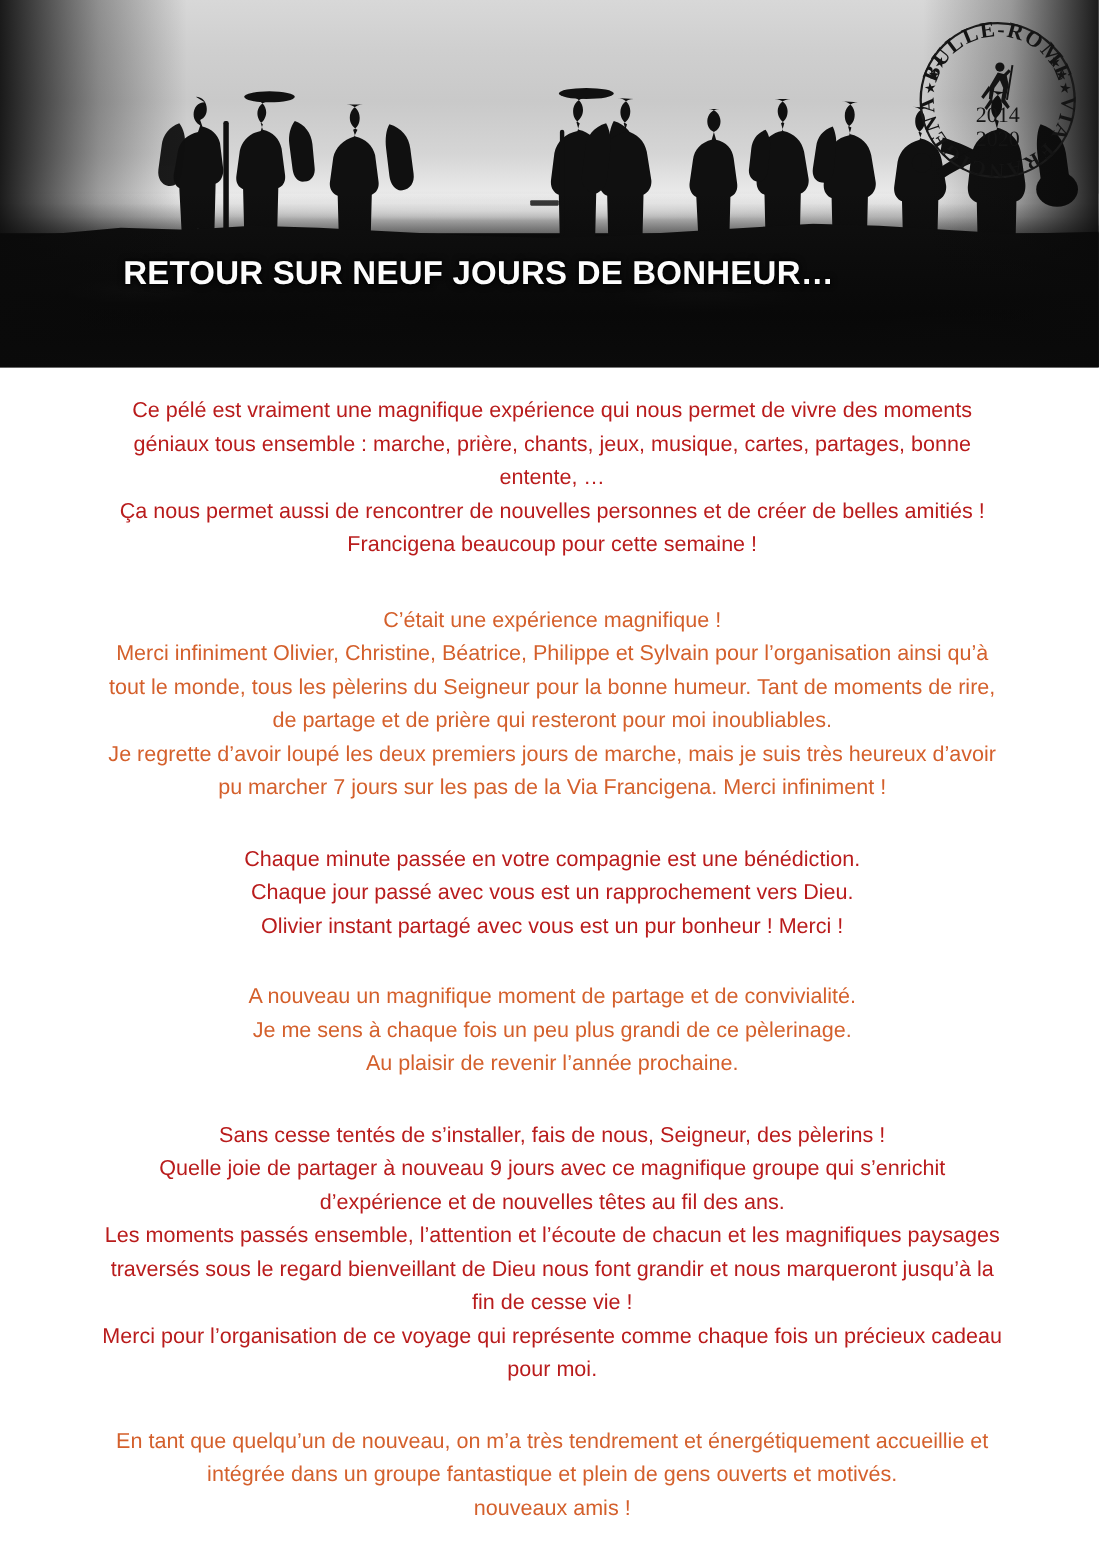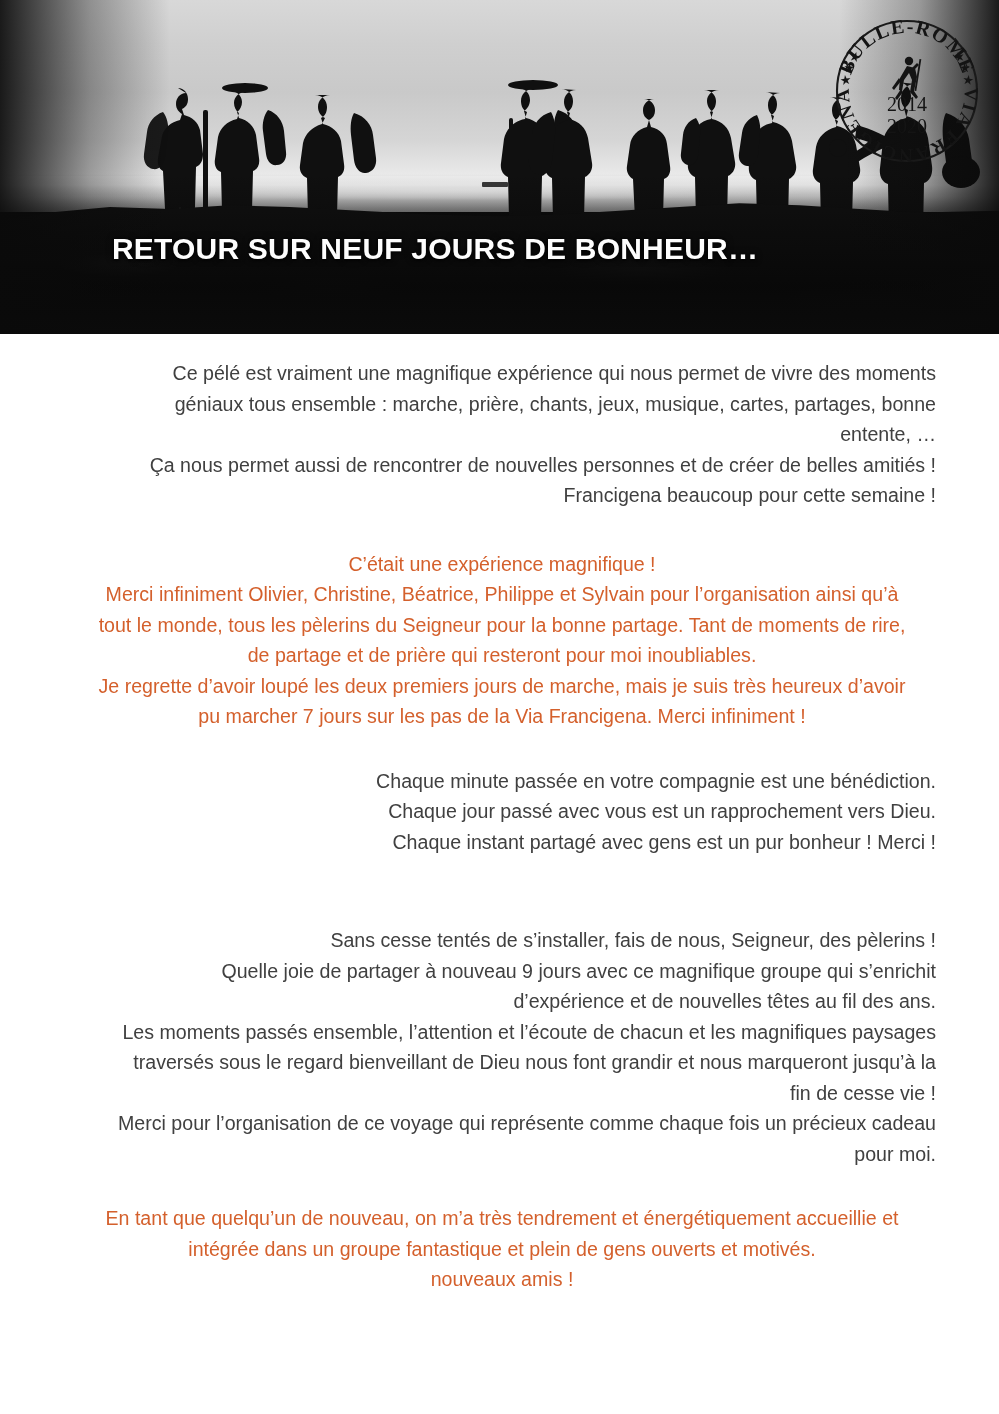--- a/index.html
+++ b/index.html
@@ -161,21 +161,21 @@
     left: 68px;
     top: 358px;
     width: 868px;
   }
   .para {
     font-size: 19.6px;
     line-height: 30.5px;
     margin: 0;
   }
   .para .ln { display: block; }
-  .blue { color: #404040; text-align: right; }
+  .blue { color: #b91c1c; text-align: center; }
   .orange { color: #d4602c; text-align: center; }
   .gap-md { height: 34px; }
   .gap-lg { height: 38px; }
 </style>
 </head>
 <body>
 
 <div class="page">
 
   <div class="hero">
@@ -278,36 +278,41 @@
       <span class="ln">entente, …</span>
       <span class="ln">Ça nous permet aussi de rencontrer de nouvelles personnes et de créer de belles amitiés !</span>
       <span class="ln">Francigena beaucoup pour cette semaine !</span>
     </p>
 
     <div class="gap-lg"></div>
 
     <p class="para orange">
       <span class="ln">C’était une expérience magnifique !</span>
       <span class="ln">Merci infiniment Olivier, Christine, Béatrice, Philippe et Sylvain pour l’organisation ainsi qu’à</span>
-      <span class="ln">tout le monde, tous les pèlerins du Seigneur pour la bonne partage. Tant de moments de rire,</span>
+      <span class="ln">tout le monde, tous les pèlerins du Seigneur pour la bonne humeur. Tant de moments de rire,</span>
       <span class="ln">de partage et de prière qui resteront pour moi inoubliables.</span>
       <span class="ln">Je regrette d’avoir loupé les deux premiers jours de marche, mais je suis très heureux d’avoir</span>
       <span class="ln">pu marcher 7 jours sur les pas de la Via Francigena. Merci infiniment !</span>
     </p>
 
     <div class="gap-md"></div>
 
     <p class="para blue">
       <span class="ln">Chaque minute passée en votre compagnie est une bénédiction.</span>
       <span class="ln">Chaque jour passé avec vous est un rapprochement vers Dieu.</span>
-      <span class="ln">Chaque instant partagé avec gens est un pur bonheur ! Merci !</span>
+      <span class="ln">Olivier instant partagé avec vous est un pur bonheur ! Merci !</span>
     </p>
 
     <div class="gap-md"></div>
 
+    <p class="para orange">
+      <span class="ln">A nouveau un magnifique moment de partage et de convivialité.</span>
+      <span class="ln">Je me sens à chaque fois un peu plus grandi de ce pèlerinage.</span>
+      <span class="ln">Au plaisir de revenir l’année prochaine.</span>
+    </p>
 
     <div class="gap-md"></div>
 
     <p class="para blue">
       <span class="ln">Sans cesse tentés de s’installer, fais de nous, Seigneur, des pèlerins !</span>
       <span class="ln">Quelle joie de partager à nouveau 9 jours avec ce magnifique groupe qui s’enrichit</span>
       <span class="ln">d’expérience et de nouvelles têtes au fil des ans.</span>
       <span class="ln">Les moments passés ensemble, l’attention et l’écoute de chacun et les magnifiques paysages</span>
       <span class="ln">traversés sous le regard bienveillant de Dieu nous font grandir et nous marqueront jusqu’à la</span>
       <span class="ln">fin de cesse vie !</span>

